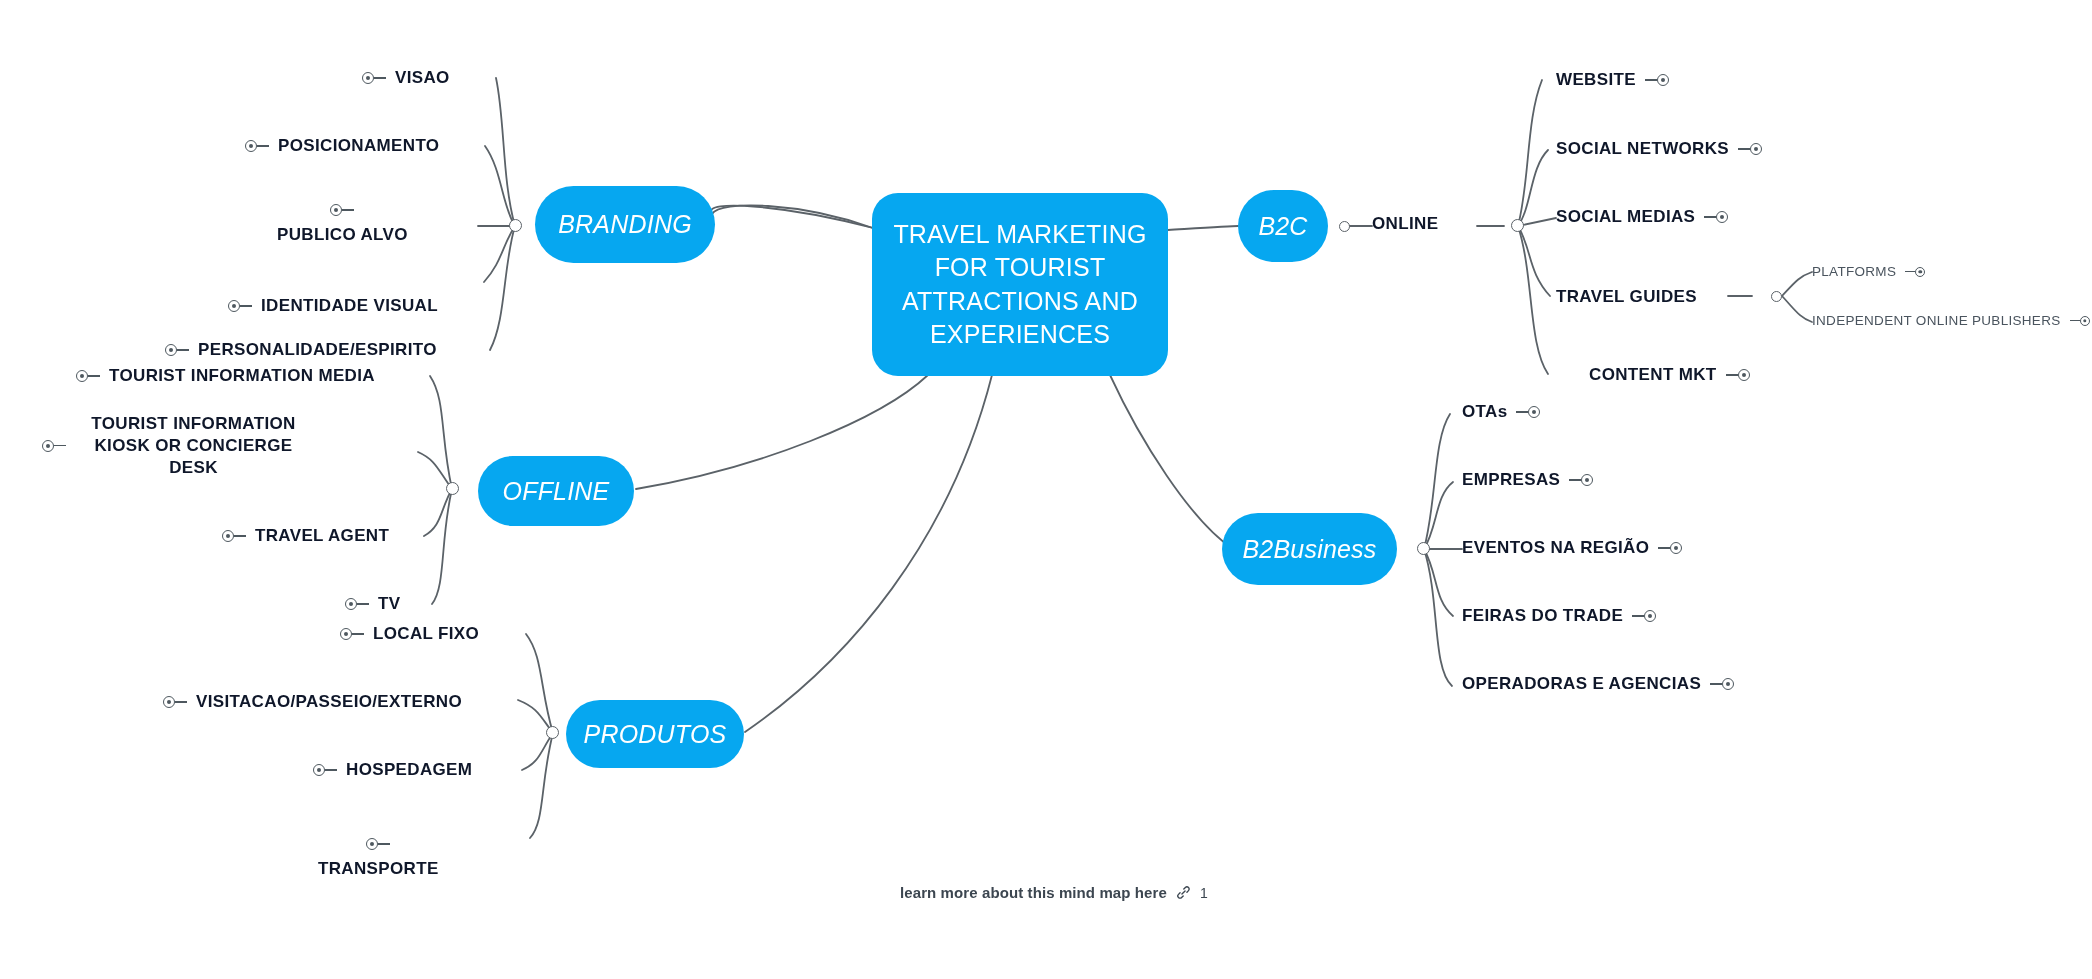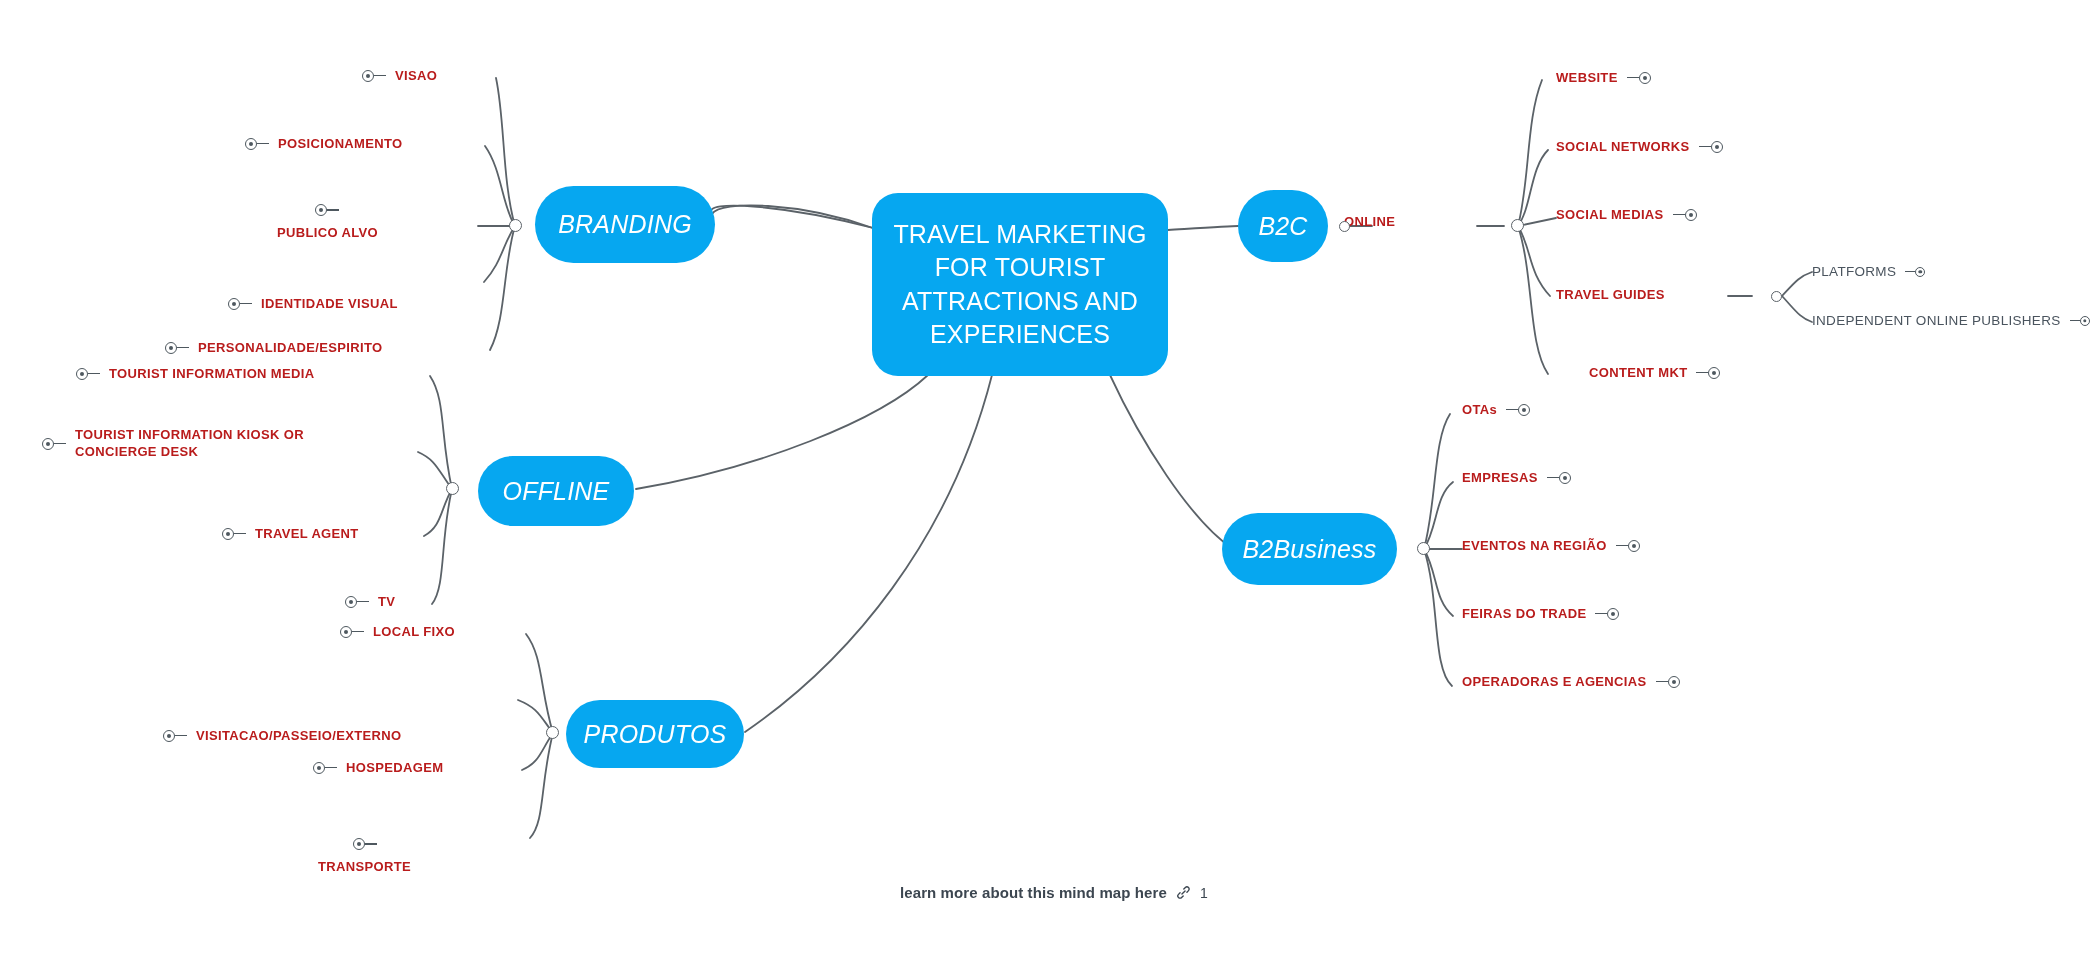--- a/index.html
+++ b/index.html
@@ -44,22 +44,22 @@
   }
   .pill.branch { font-size: 25px; font-style: italic; }
 
   
   .leaf {
     position: absolute;
     display: flex;
     align-items: center;
     gap: 9px;
     white-space: nowrap;
-    color: #b91c1c;
-    font-size: 13px;
+    color: #0f172a;
+    font-size: 17px;
     font-weight: 700;
     letter-spacing: .35px;
     z-index: 4;
   }
   .leaf.right { flex-direction: row-reverse; }
   .leaf.small { font-size: 13.5px; font-weight: 400; letter-spacing: .3px; color: #4a545e; }
   .leaf.wrap { white-space: normal; line-height: 1.28; max-width: 270px; }
   .leaf .txt { display: block; }
 
   
@@ -240,21 +240,21 @@
   <div class="junction" style="left:446px; top:482px;"></div>
 
   <div class="leaf" style="left:76px; top:366px;">
     <span class="bullet lead">
         <span class="ring"></span>
         <span class="dash"></span>
       </span>
     <span class="txt">TOURIST INFORMATION MEDIA</span>
   </div>
 
-  <div class="leaf wrap" style="left:42px; top:427px; align-items:center;">
+  <div class="leaf wrap" style="left:42px; top:413px; align-items:center;text-align:center;">
     <span class="bullet lead">
         <span class="ring"></span>
         <span class="dash"></span>
       </span>
     <span class="txt">TOURIST INFORMATION KIOSK OR CONCIERGE DESK</span>
   </div>
 
   <div class="leaf" style="left:222px; top:526px;">
     <span class="bullet lead">
         <span class="ring"></span>
@@ -277,21 +277,21 @@
   <div class="junction" style="left:546px; top:726px;"></div>
 
   <div class="leaf" style="left:340px; top:624px;">
     <span class="bullet lead">
         <span class="ring"></span>
         <span class="dash"></span>
       </span>
     <span class="txt">LOCAL FIXO</span>
   </div>
 
-  <div class="leaf" style="left:163px; top:692px;margin-top:36px;">
+  <div class="leaf" style="left:163px; top:692px;">
     <span class="bullet lead">
         <span class="ring"></span>
         <span class="dash"></span>
       </span>
     <span class="txt">VISITACAO/PASSEIO/EXTERNO</span>
   </div>
 
   <div class="leaf" style="left:313px; top:760px;">
     <span class="bullet lead">
         <span class="ring"></span>
@@ -306,21 +306,21 @@
         <span class="dash"></span>
       </span>
     <span class="txt">TRANSPORTE</span>
   </div>
 
   <div class="pill branch" style="left:1238px; top:190px; width:90px; height:72px;">
     <span>B2C</span>
   </div>
   <div class="junction sm" style="left:1339px; top:221px;"></div>
 
-  <div class="leaf right" style="left:1344px; top:214px; gap:0;align-items:center;">
+  <div class="leaf right" style="left:1372px; top:214px; gap:0;align-items:center;">
     <span class="txt">ONLINE</span>
   </div>
   <div class="junction" style="left:1511px; top:219px;"></div>
 
   <div class="leaf right" style="left:1556px; top:70px;">
     <span class="bullet trail">
         <span class="dash"></span>
         <span class="ring"></span>
       </span>
     <span class="txt">WEBSITE</span>

